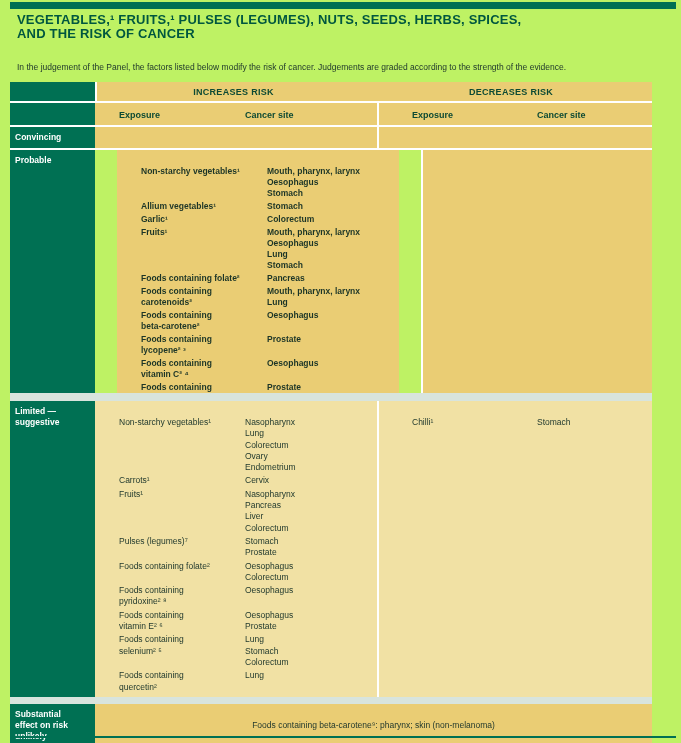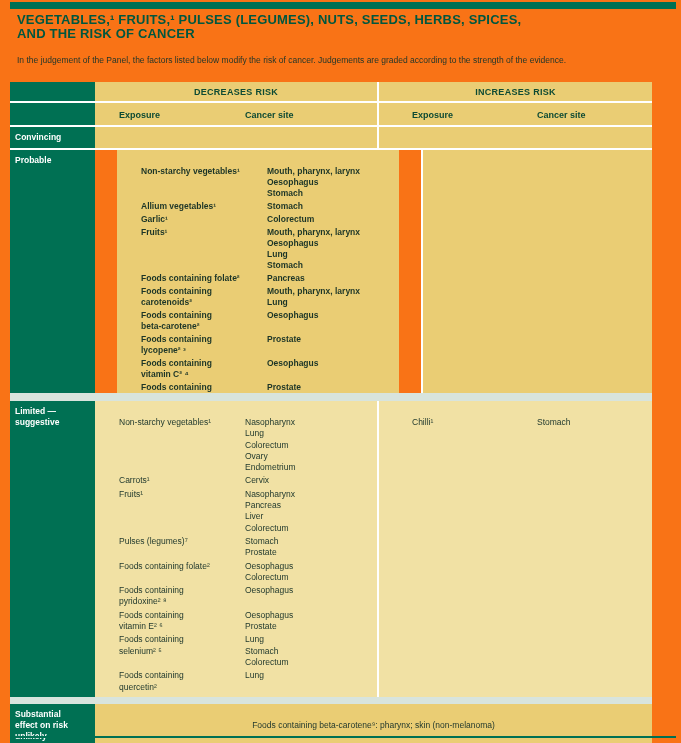--- a/index.html
+++ b/index.html
@@ -1,22 +1,22 @@
 <!DOCTYPE html>
 <html><head>
 <meta charset="utf-8">
 <style>
   html,body{margin:0;padding:0;background:#d8e4dd;}
-  .page{position:relative;width:681px;height:743px;background:#f97316;
+  .page{position:relative;width:681px;height:743px;background:#bef264;
         font-family:"Liberation Sans","DejaVu Sans",sans-serif;overflow:hidden;}
   .topbar{position:absolute;left:10px;top:2px;width:666px;height:7px;background:#007053;}
   .bottomrule{position:absolute;left:10px;top:736px;width:666px;height:2px;background:#007053;}
   .title{position:absolute;left:17px;top:13px;font-size:13px;font-weight:bold;color:#00573f;
          line-height:14px;white-space:pre;letter-spacing:.2px;}
-  .subtitle{position:absolute;left:17px;top:55px;font-size:8.5px;color:#1d352b;}
+  .subtitle{position:absolute;left:17px;top:62px;font-size:8.5px;color:#1d352b;}
 
   .matrix{position:absolute;left:10px;top:82px;width:642px;font-size:8.5px;color:#223a2e;}
   .trow{display:flex;width:642px;}
   .cell-label{width:85px;background:#007053;color:#ffffff;font-weight:bold;
               padding:5px 3px 0 5px;box-sizing:border-box;white-space:pre;line-height:11px;flex:none;}
   .half{box-sizing:border-box;}
   .dec{width:282px;background:inherit;}
   .inc{width:275px;border-left:2px solid #ffffff;}
   .gold{background:#eacd74;}
   .lightgold{background:#f1e1a4;}
@@ -52,22 +52,22 @@
 <div class="page">
   <div class="topbar"></div>
   <div class="title ws">VEGETABLES,¹ FRUITS,¹ PULSES (LEGUMES), NUTS, SEEDS, HERBS, SPICES,
 AND THE RISK OF CANCER</div>
   <div class="subtitle">In the judgement of the Panel, the factors listed below modify the risk of cancer. Judgements are graded according to the strength of the evidence.</div>
 
   <div class="matrix">
 
     <div class="trow band">
       <div class="cell-label"></div>
+      <div class="half inc gold">INCREASES RISK</div>
       <div class="half dec gold">DECREASES RISK</div>
-      <div class="half inc gold">INCREASES RISK</div>
     </div>
     <div class="sep-w"></div>
 
     <div class="trow subhead">
       <div class="cell-label"></div>
       <div class="half dec gold">
         <div class="exp subh">Exposure</div>
         <div class="can subh">Cancer site</div>
       </div>
       <div class="half inc gold">

